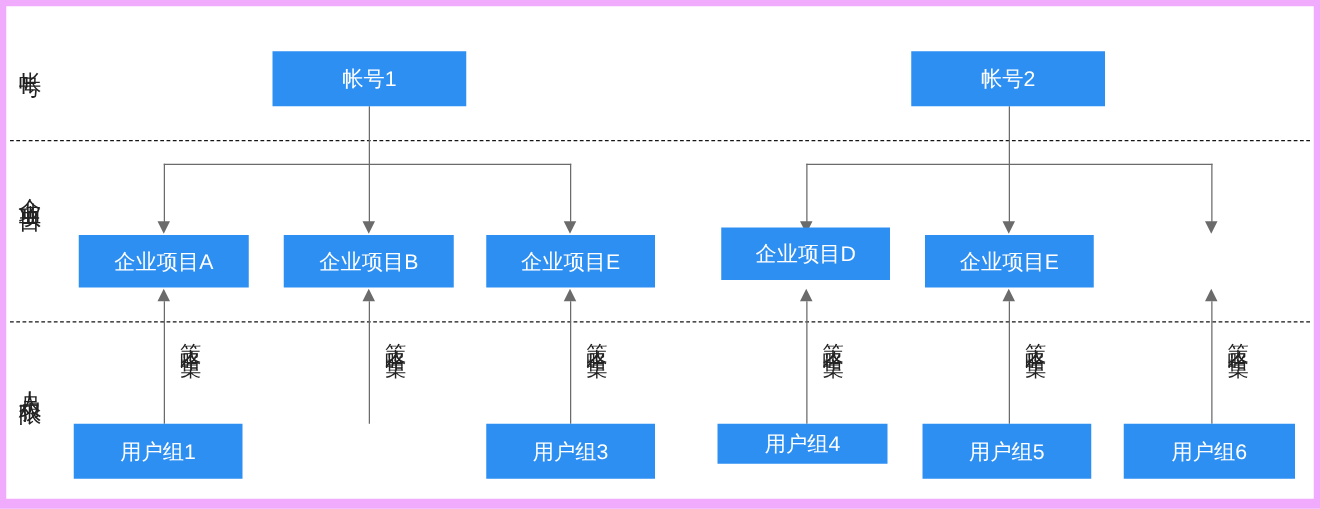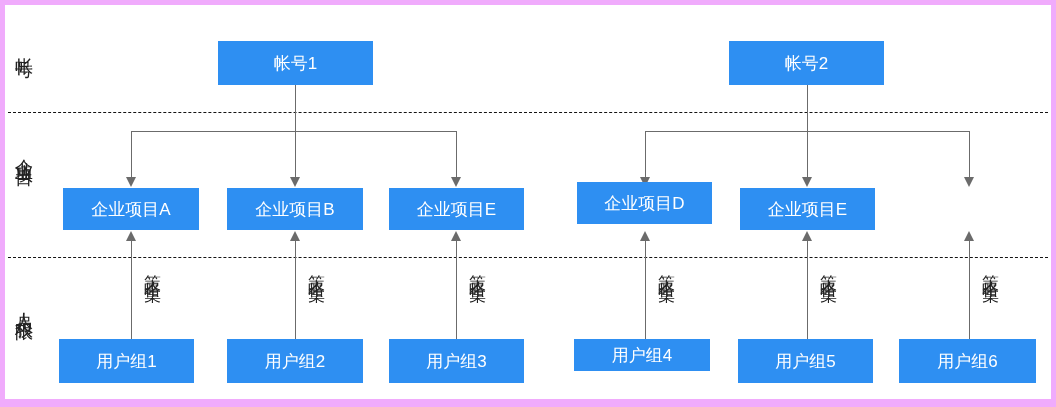--- a/index.html
+++ b/index.html
@@ -89,18 +89,17 @@
   <div class="box" style="left:218px; top:41px; width:155px; height:44px">帐号1</div>
   <div class="box" style="left:729px; top:41px; width:155px; height:44px">帐号2</div>
 
   <div class="box" style="left:227px; top:188px; width:136px; height:42px">企业项目B</div>
   <div class="box" style="left:63px;  top:188px; width:136px; height:42px">企业项目A</div>
   <div class="box" style="left:389px; top:188px; width:135px; height:42px">企业项目E</div>
   <div class="box" style="left:577px; top:182px; width:135px; height:42px">企业项目D</div>
   <div class="box" style="left:740px; top:188px; width:135px; height:42px">企业项目E</div>
 
   <div class="box" style="left:59px;  top:339px; width:135px; height:44px">用户组1</div>
-  <div class="box" style="left:227px; top:339px; width:136px; height:44px">用户组2</div>
   <div class="box" style="left:389px; top:339px; width:135px; height:44px">用户组3</div>
   <div class="box" style="left:574px; top:339px; width:136px; height:32px">用户组4</div>
   <div class="box" style="left:738px; top:339px; width:135px; height:44px">用户组5</div>
   <div class="box" style="left:899px; top:339px; width:137px; height:44px">用户组6</div>
 </div>
 
 </body></html>

